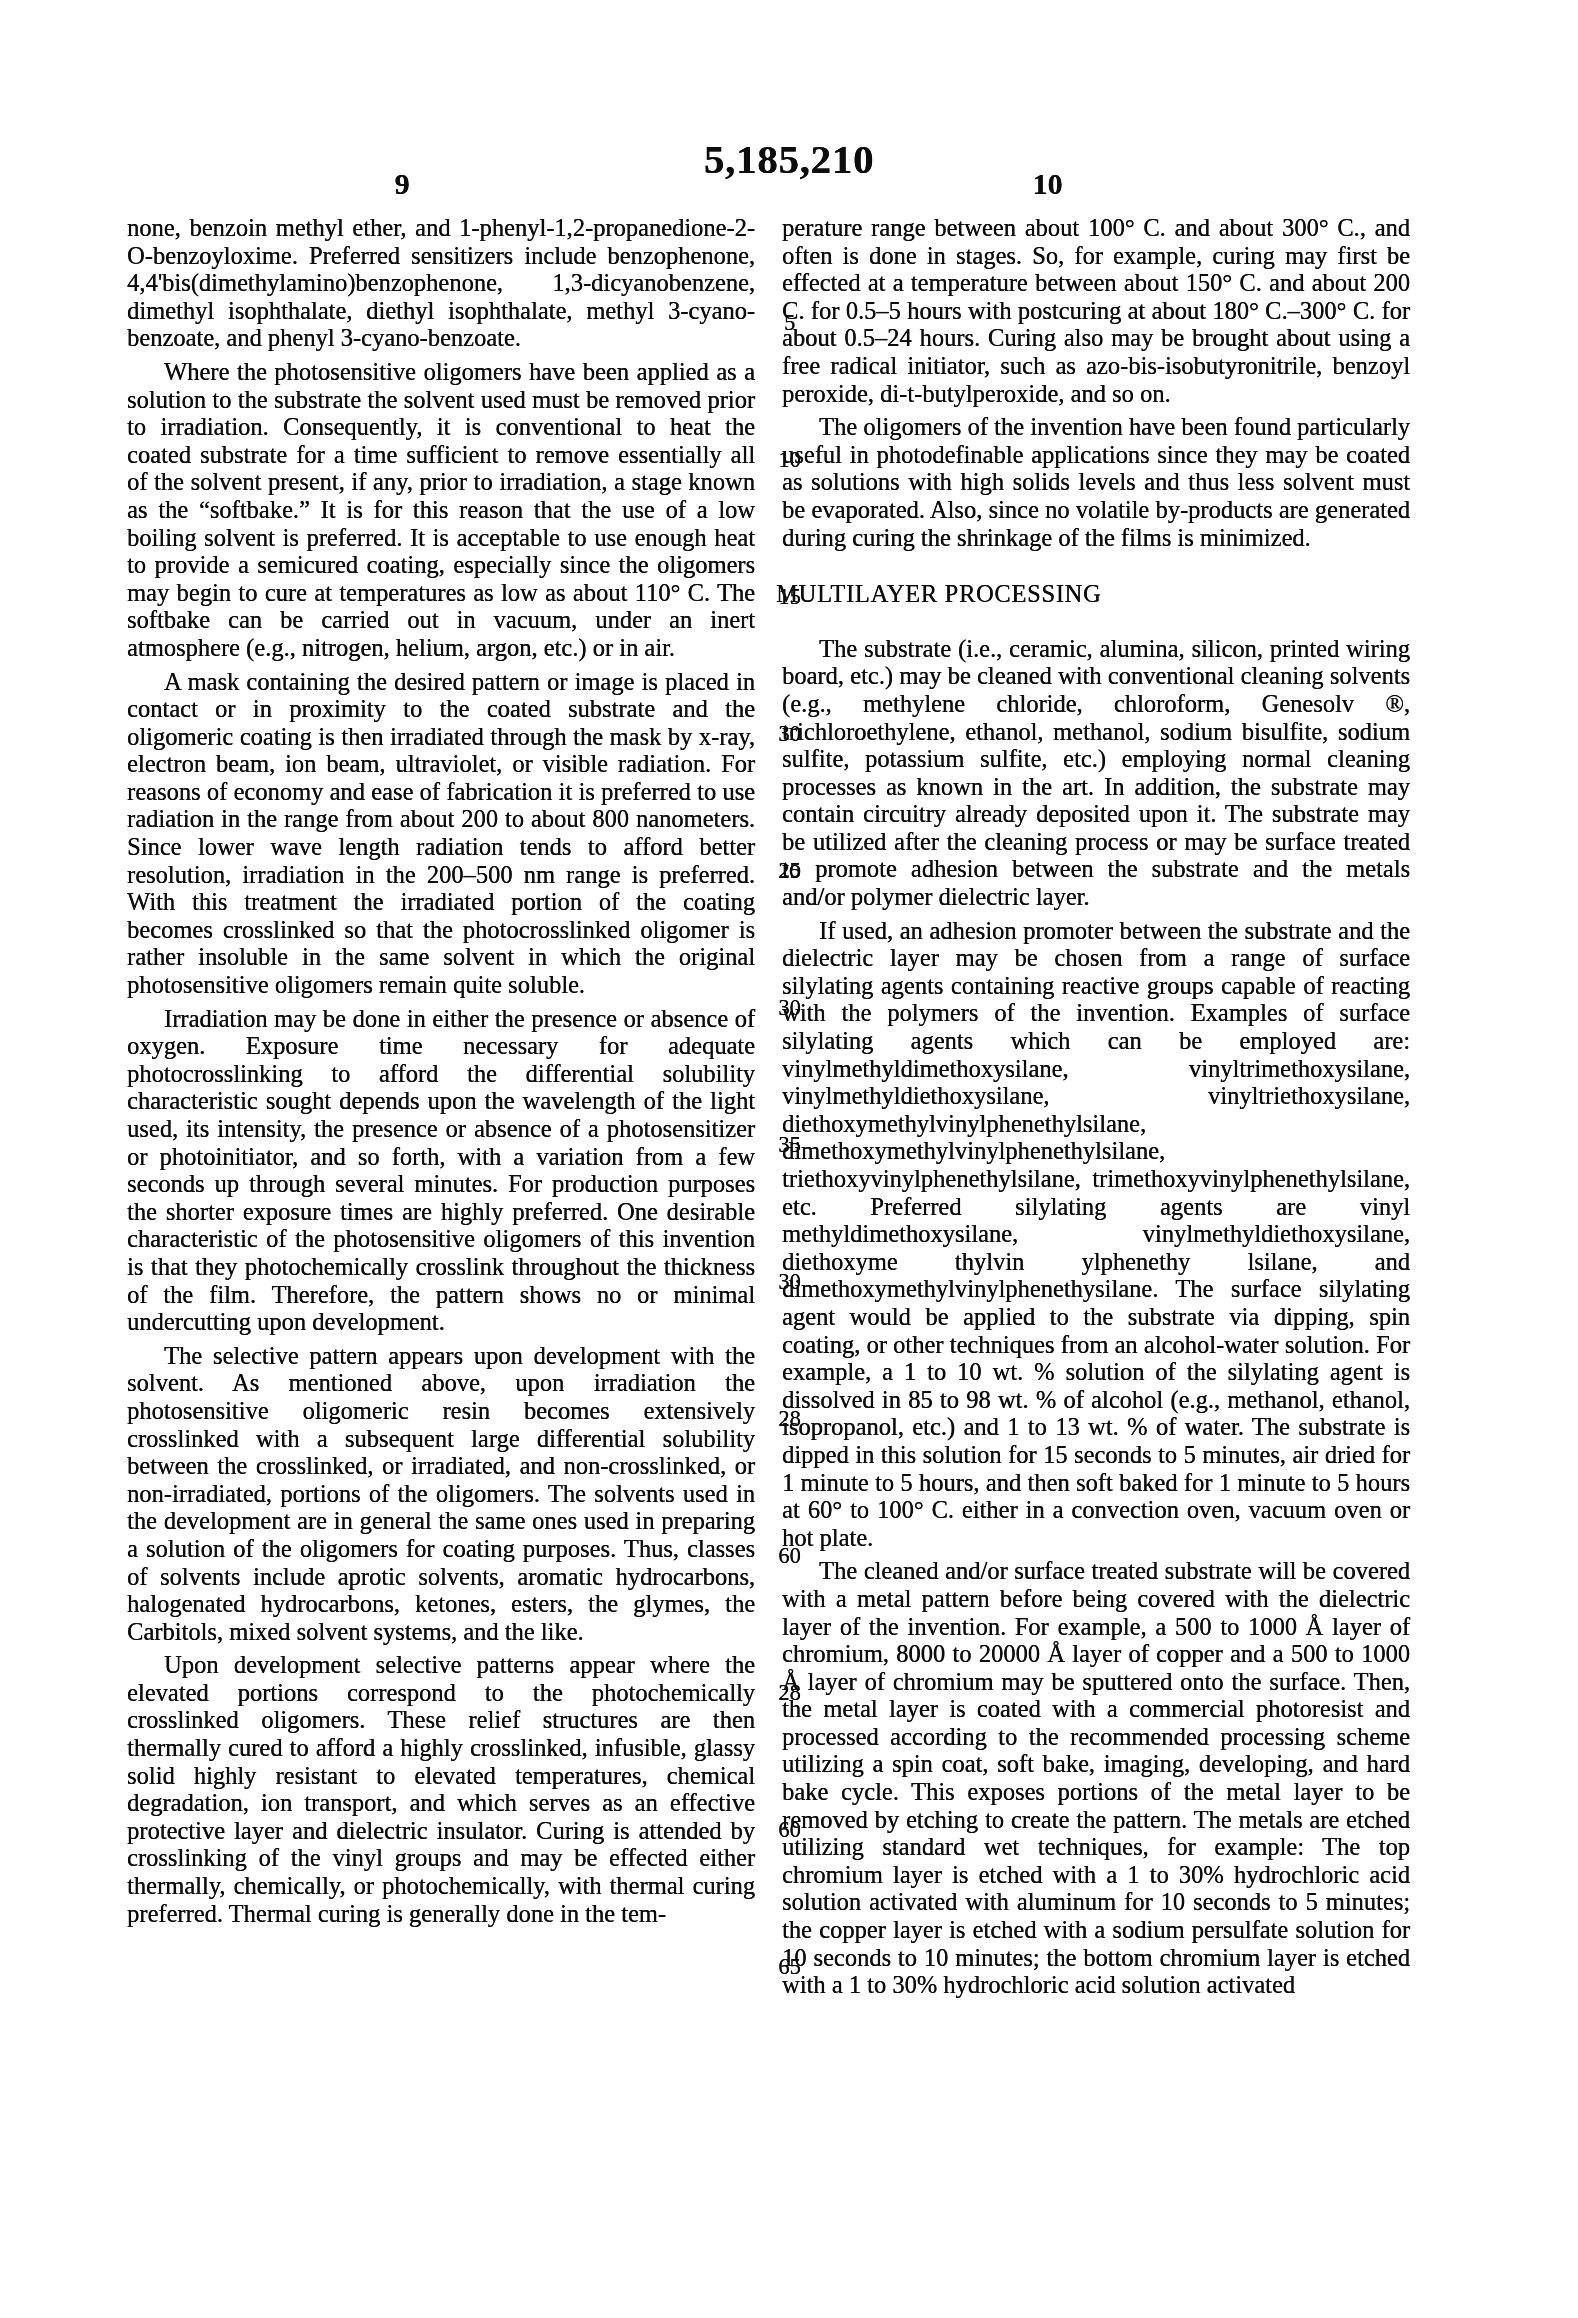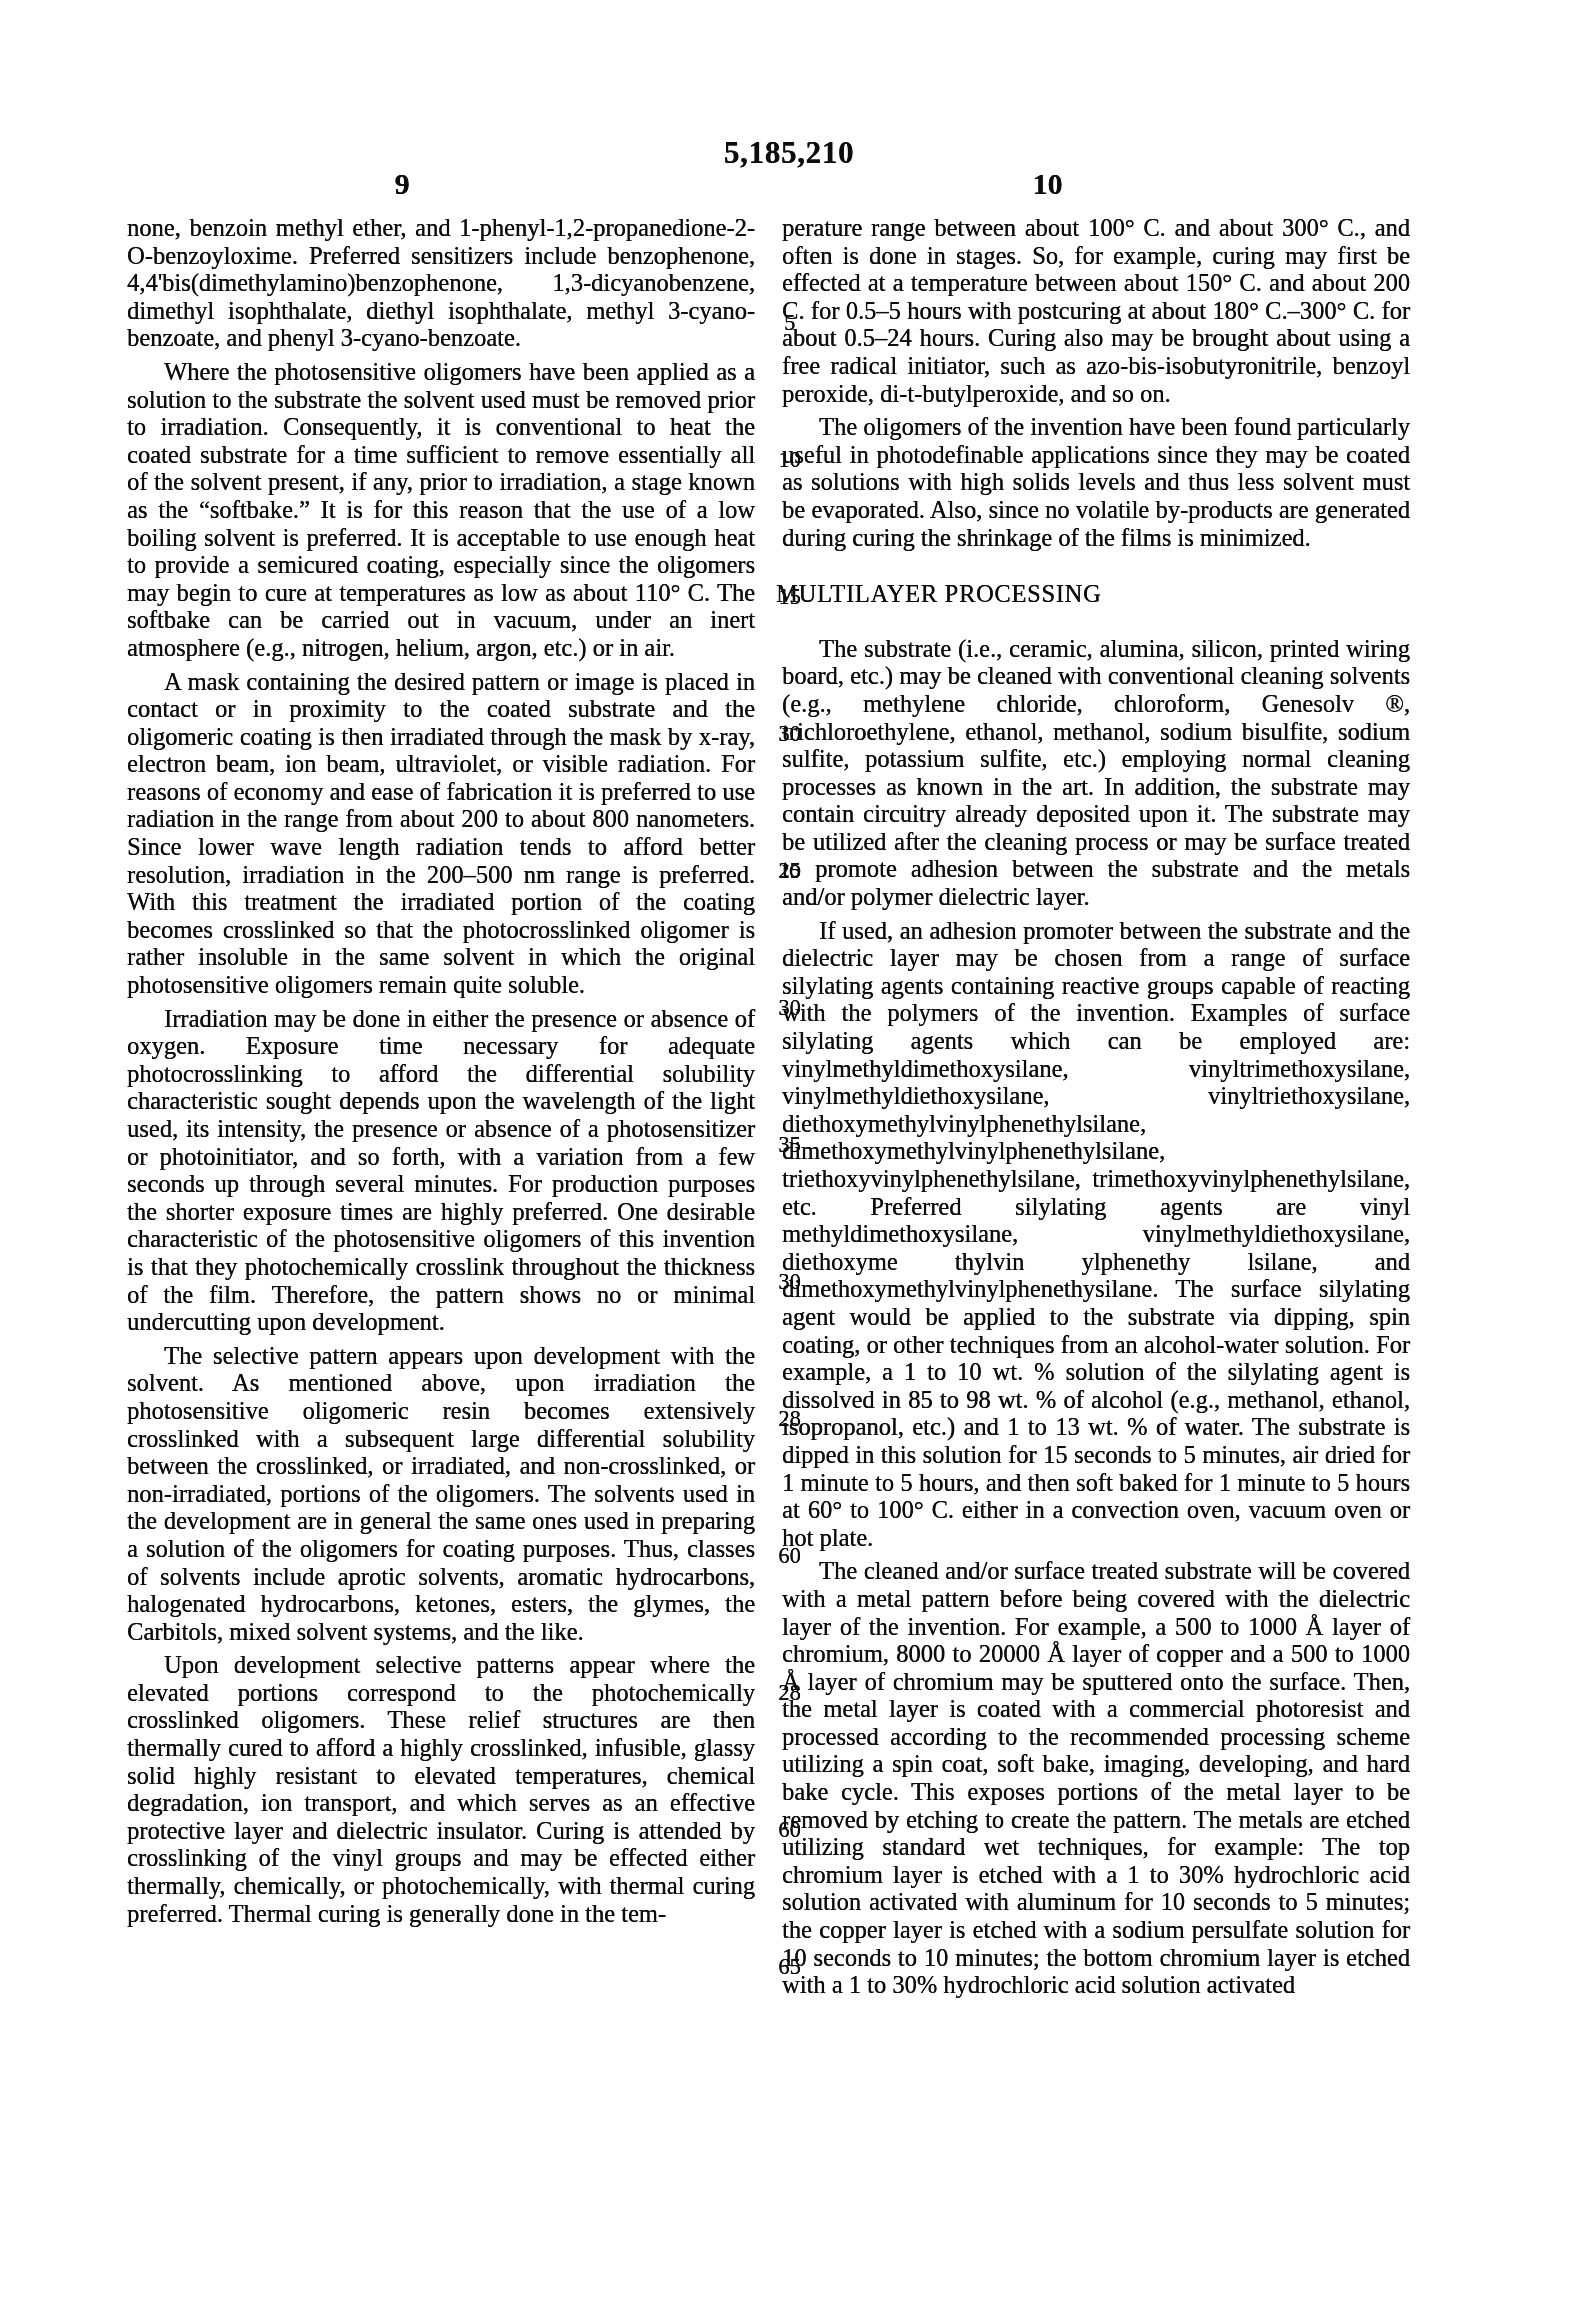--- a/index.html
+++ b/index.html
@@ -7,21 +7,21 @@
     position:relative;
     width:1578px;height:2319px;
     background:#ffffff;
     font-family:"Liberation Serif", serif;
     color:#0d0d0d;
     overflow:hidden;
   }
   .patent-number{
     position:absolute;top:135px;left:0;width:1578px;
     text-align:center;
-    font-size:31px;font-weight:bold;letter-spacing:0.7px;
+    font-size:41px;font-weight:bold;letter-spacing:0.7px;
     text-shadow:0.3px 0 0 currentColor;
   }
   .col-head{
     position:absolute;top:167px;
     font-size:30px;font-weight:bold;
     text-shadow:0.3px 0 0 currentColor;
   }
   .col-head-left{left:378px;width:48px;text-align:center;}
   .col-head-right{left:1017px;width:61px;text-align:center;}
   .gutter{

